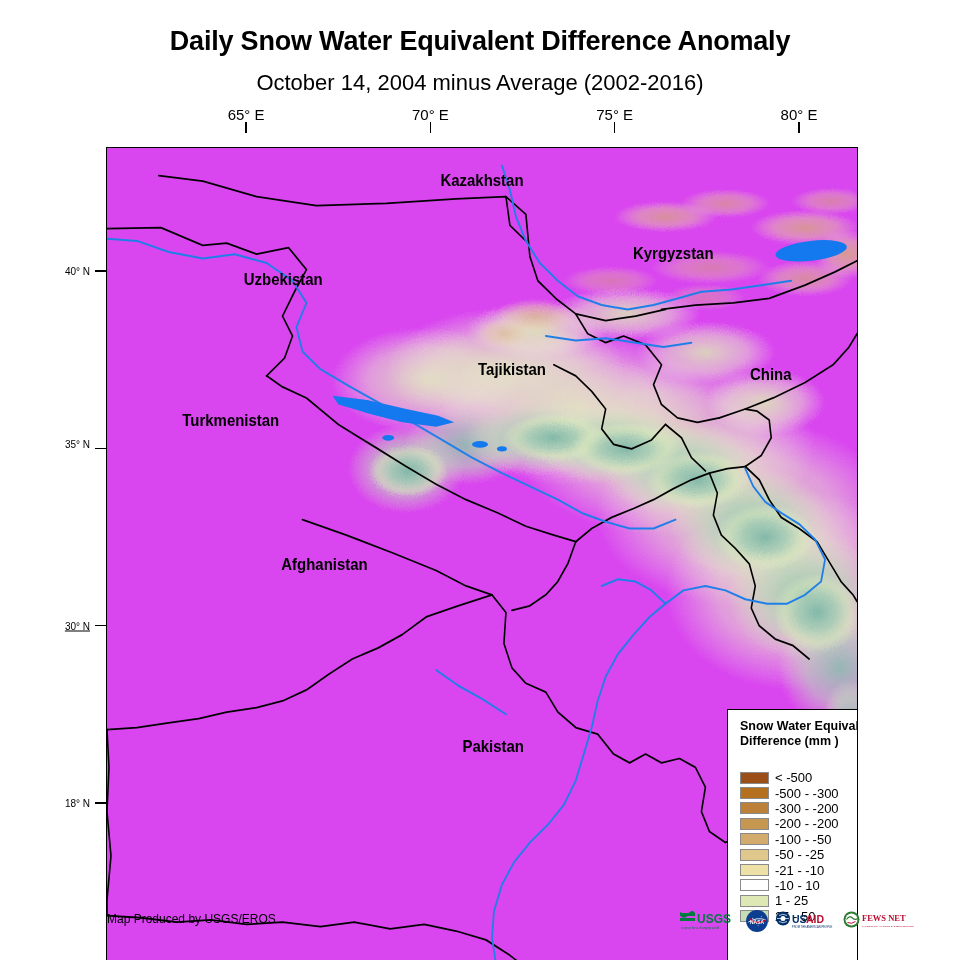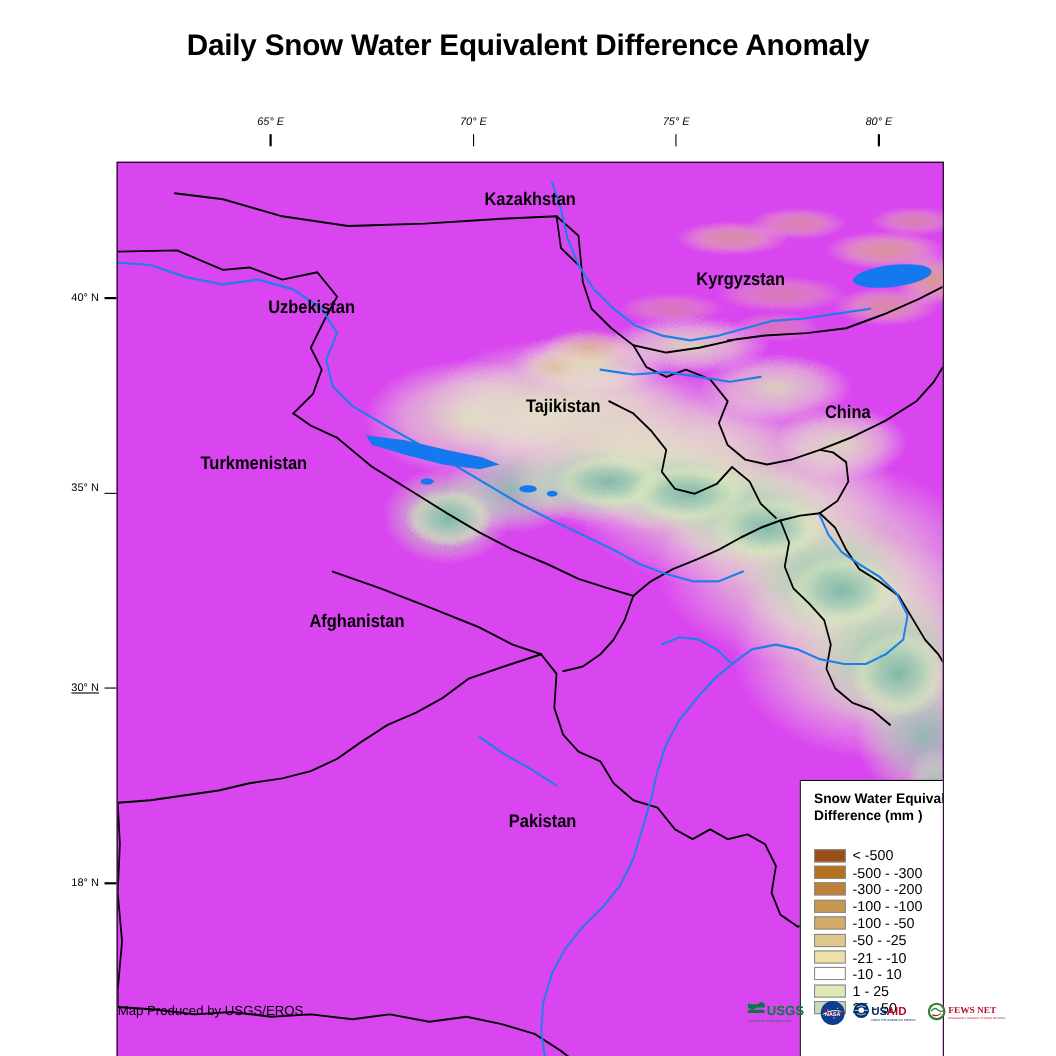--- a/index.html
+++ b/index.html
@@ -24,22 +24,22 @@
   #map-frame{
     position:absolute;left:106px;top:147px;width:752px;height:837px;
     border:1.5px solid #000;box-sizing:border-box;background:#d946ef;
     overflow:hidden;
   }
   #map-canvas{position:absolute;inset:0;}
   #map-canvas svg{display:block;width:100%;height:100%;}
 
   
   .lon-tick{position:absolute;width:1.5px;height:11px;background:#000;top:122px;}
-  .lon-lab{position:absolute;top:106px;font-size:10px;color:#000;
-           transform:translateX(-50%);white-space:nowrap;font-style:italic;}
+  .lon-lab{position:absolute;top:106px;font-size:15px;color:#000;
+           transform:translateX(-50%);white-space:nowrap;}
   .lat-tick{position:absolute;height:1.5px;width:11px;background:#000;left:95px;}
   .lat-lab{position:absolute;font-size:10px;color:#000;
            transform:translateY(-50%);white-space:nowrap;text-align:right;}
 
   
   #legend{
     position:absolute;left:620px;top:561px;width:229px;height:327px;
     background:#fff;border:1.6px solid #000;box-sizing:border-box;
     padding:9px 0 0 12px;
   }
@@ -57,20 +57,21 @@
   #logos{position:absolute;left:679px;top:908px;display:flex;align-items:center;gap:6px;}
   .logo{height:26px;display:flex;align-items:center;}
   .logo svg{display:block;}
 </style>
 </head>
 <body>
 
 <div id="page">
 
   <div class="title">Daily Snow Water Equivalent Difference Anomaly</div>
+  <div class="subtitle">October 14, 2004 minus Average (2002-2016)</div>
 
   <div id="lon-axis">
       <div class="lon-tick" style="left: 245.328px;"></div>
       <div class="lon-lab" style="left: 246.078px;">65° E</div>
       <div class="lon-tick" style="left: 429.642px;"></div>
       <div class="lon-lab" style="left: 430.392px;">70° E</div>
       <div class="lon-tick" style="left: 613.956px;"></div>
       <div class="lon-lab" style="left: 614.706px;">75° E</div>
       <div class="lon-tick" style="left: 798.27px;"></div>
       <div class="lon-lab" style="left: 799.02px;">80° E</div>
@@ -294,21 +295,21 @@
           <div class="legend-row">
             <div class="swatch" style="background: rgb(180, 112, 31);"></div>
             <div class="legend-lab">-500 - -300</div>
           </div>
           <div class="legend-row">
             <div class="swatch" style="background: rgb(188, 129, 54);"></div>
             <div class="legend-lab">-300 - -200</div>
           </div>
           <div class="legend-row">
             <div class="swatch" style="background: rgb(198, 151, 80);"></div>
-            <div class="legend-lab">-100 - -100</div>
+            <div class="legend-lab">-200 - -200</div>
           </div>
           <div class="legend-row">
             <div class="swatch" style="background: rgb(211, 172, 109);"></div>
             <div class="legend-lab">-100 - -50</div>
           </div>
           <div class="legend-row">
             <div class="swatch" style="background: rgb(224, 200, 140);"></div>
             <div class="legend-lab">-50 - -25</div>
           </div>
           <div class="legend-row">

